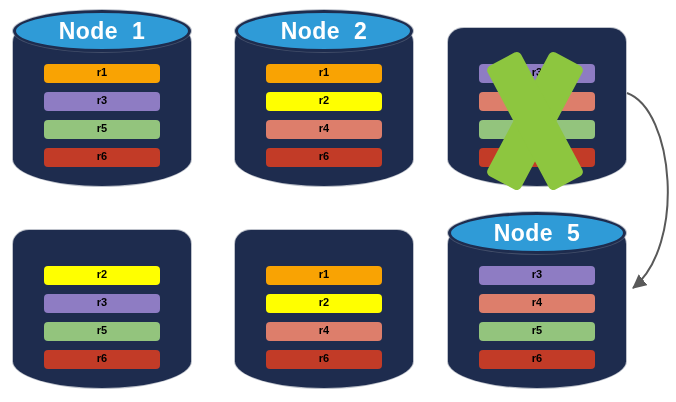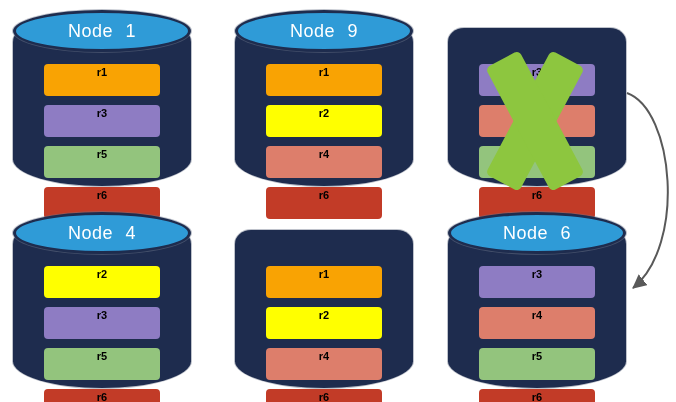--- a/index.html
+++ b/index.html
@@ -36,38 +36,38 @@
     border: 3px solid var(--navy);
     border-radius: 50%;
     box-sizing: border-box;
     display: flex;
     align-items: center;
     justify-content: center;
     box-shadow: 0 0 0 1px rgba(110,120,140,0.45);
   }
   .node-label {
     color: #ffffff;
-    font-weight: normal;
-    font-size: 18px;
+    font-weight: bold;
+    font-size: 23px;
     word-spacing: 7px;
     letter-spacing: 0.5px;
     white-space: nowrap;
   }
   .bars {
     position: absolute;
     top: 54px;
     left: 50%;
     transform: translateX(-50%);
     width: 116px;
     display: flex;
     flex-direction: column;
     gap: 9px;
   }
   .bar {
-    height: 32px;
+    height: 19px;
     line-height: 16px;
     border-radius: 4px;
     text-align: center;
     font-size: 11px;
     font-weight: bold;
     color: #000000;
   }
   .x-mark {
     position: absolute;
     left: 87px;
@@ -115,21 +115,21 @@
   </div>
       <div class="node" style="left: 235px; top: 10px;">
     <div class="cyl-body"></div>
     <div class="bars">
           <div class="bar" style="background: rgb(249, 163, 3);">r1</div>
           <div class="bar" style="background: rgb(255, 255, 0);">r2</div>
           <div class="bar" style="background: rgb(221, 126, 107);">r4</div>
           <div class="bar" style="background: rgb(194, 59, 39);">r6</div>
         </div>
     <div class="cyl-top">
-      <span class="node-label">Node 9</span>
+      <span class="node-label">Node 2</span>
     </div>
 
   </div>
       <div class="node" style="left: 448px; top: 10px;">
     <div class="cyl-body"></div>
     <div class="bars">
           <div class="bar" style="background: rgb(142, 124, 195);">r3</div>
           <div class="bar" style="background: rgb(221, 126, 107);">r4</div>
           <div class="bar" style="background: rgb(147, 196, 125);">r5</div>
           <div class="bar" style="background: rgb(194, 59, 39);">r6</div>
@@ -140,23 +140,20 @@
     </div>
   </div>
       <div class="node" style="left: 13px; top: 212px;">
     <div class="cyl-body"></div>
     <div class="bars">
           <div class="bar" style="background: rgb(255, 255, 0);">r2</div>
           <div class="bar" style="background: rgb(142, 124, 195);">r3</div>
           <div class="bar" style="background: rgb(147, 196, 125);">r5</div>
           <div class="bar" style="background: rgb(194, 59, 39);">r6</div>
         </div>
-    <div class="cyl-top">
-      <span class="node-label">Node 4</span>
-    </div>
 
   </div>
       <div class="node" style="left: 235px; top: 212px;">
     <div class="cyl-body"></div>
     <div class="bars">
           <div class="bar" style="background: rgb(249, 163, 3);">r1</div>
           <div class="bar" style="background: rgb(255, 255, 0);">r2</div>
           <div class="bar" style="background: rgb(221, 126, 107);">r4</div>
           <div class="bar" style="background: rgb(194, 59, 39);">r6</div>
         </div>
@@ -164,21 +161,21 @@
   </div>
       <div class="node" style="left: 448px; top: 212px;">
     <div class="cyl-body"></div>
     <div class="bars">
           <div class="bar" style="background: rgb(142, 124, 195);">r3</div>
           <div class="bar" style="background: rgb(221, 126, 107);">r4</div>
           <div class="bar" style="background: rgb(147, 196, 125);">r5</div>
           <div class="bar" style="background: rgb(194, 59, 39);">r6</div>
         </div>
     <div class="cyl-top">
-      <span class="node-label">Node 6</span>
+      <span class="node-label">Node 5</span>
     </div>
 
   </div>
     </div>
   <svg class="arrow-layer" viewBox="0 0 676 402" xmlns="http://www.w3.org/2000/svg">
     <defs>
       <marker id="arrowhead" markerUnits="userSpaceOnUse" markerWidth="16" markerHeight="14" refX="13" refY="7" orient="auto">
         <path d="M0,0 L14,7 L0,14 z" fill="#595959"></path>
       </marker>
     </defs>

